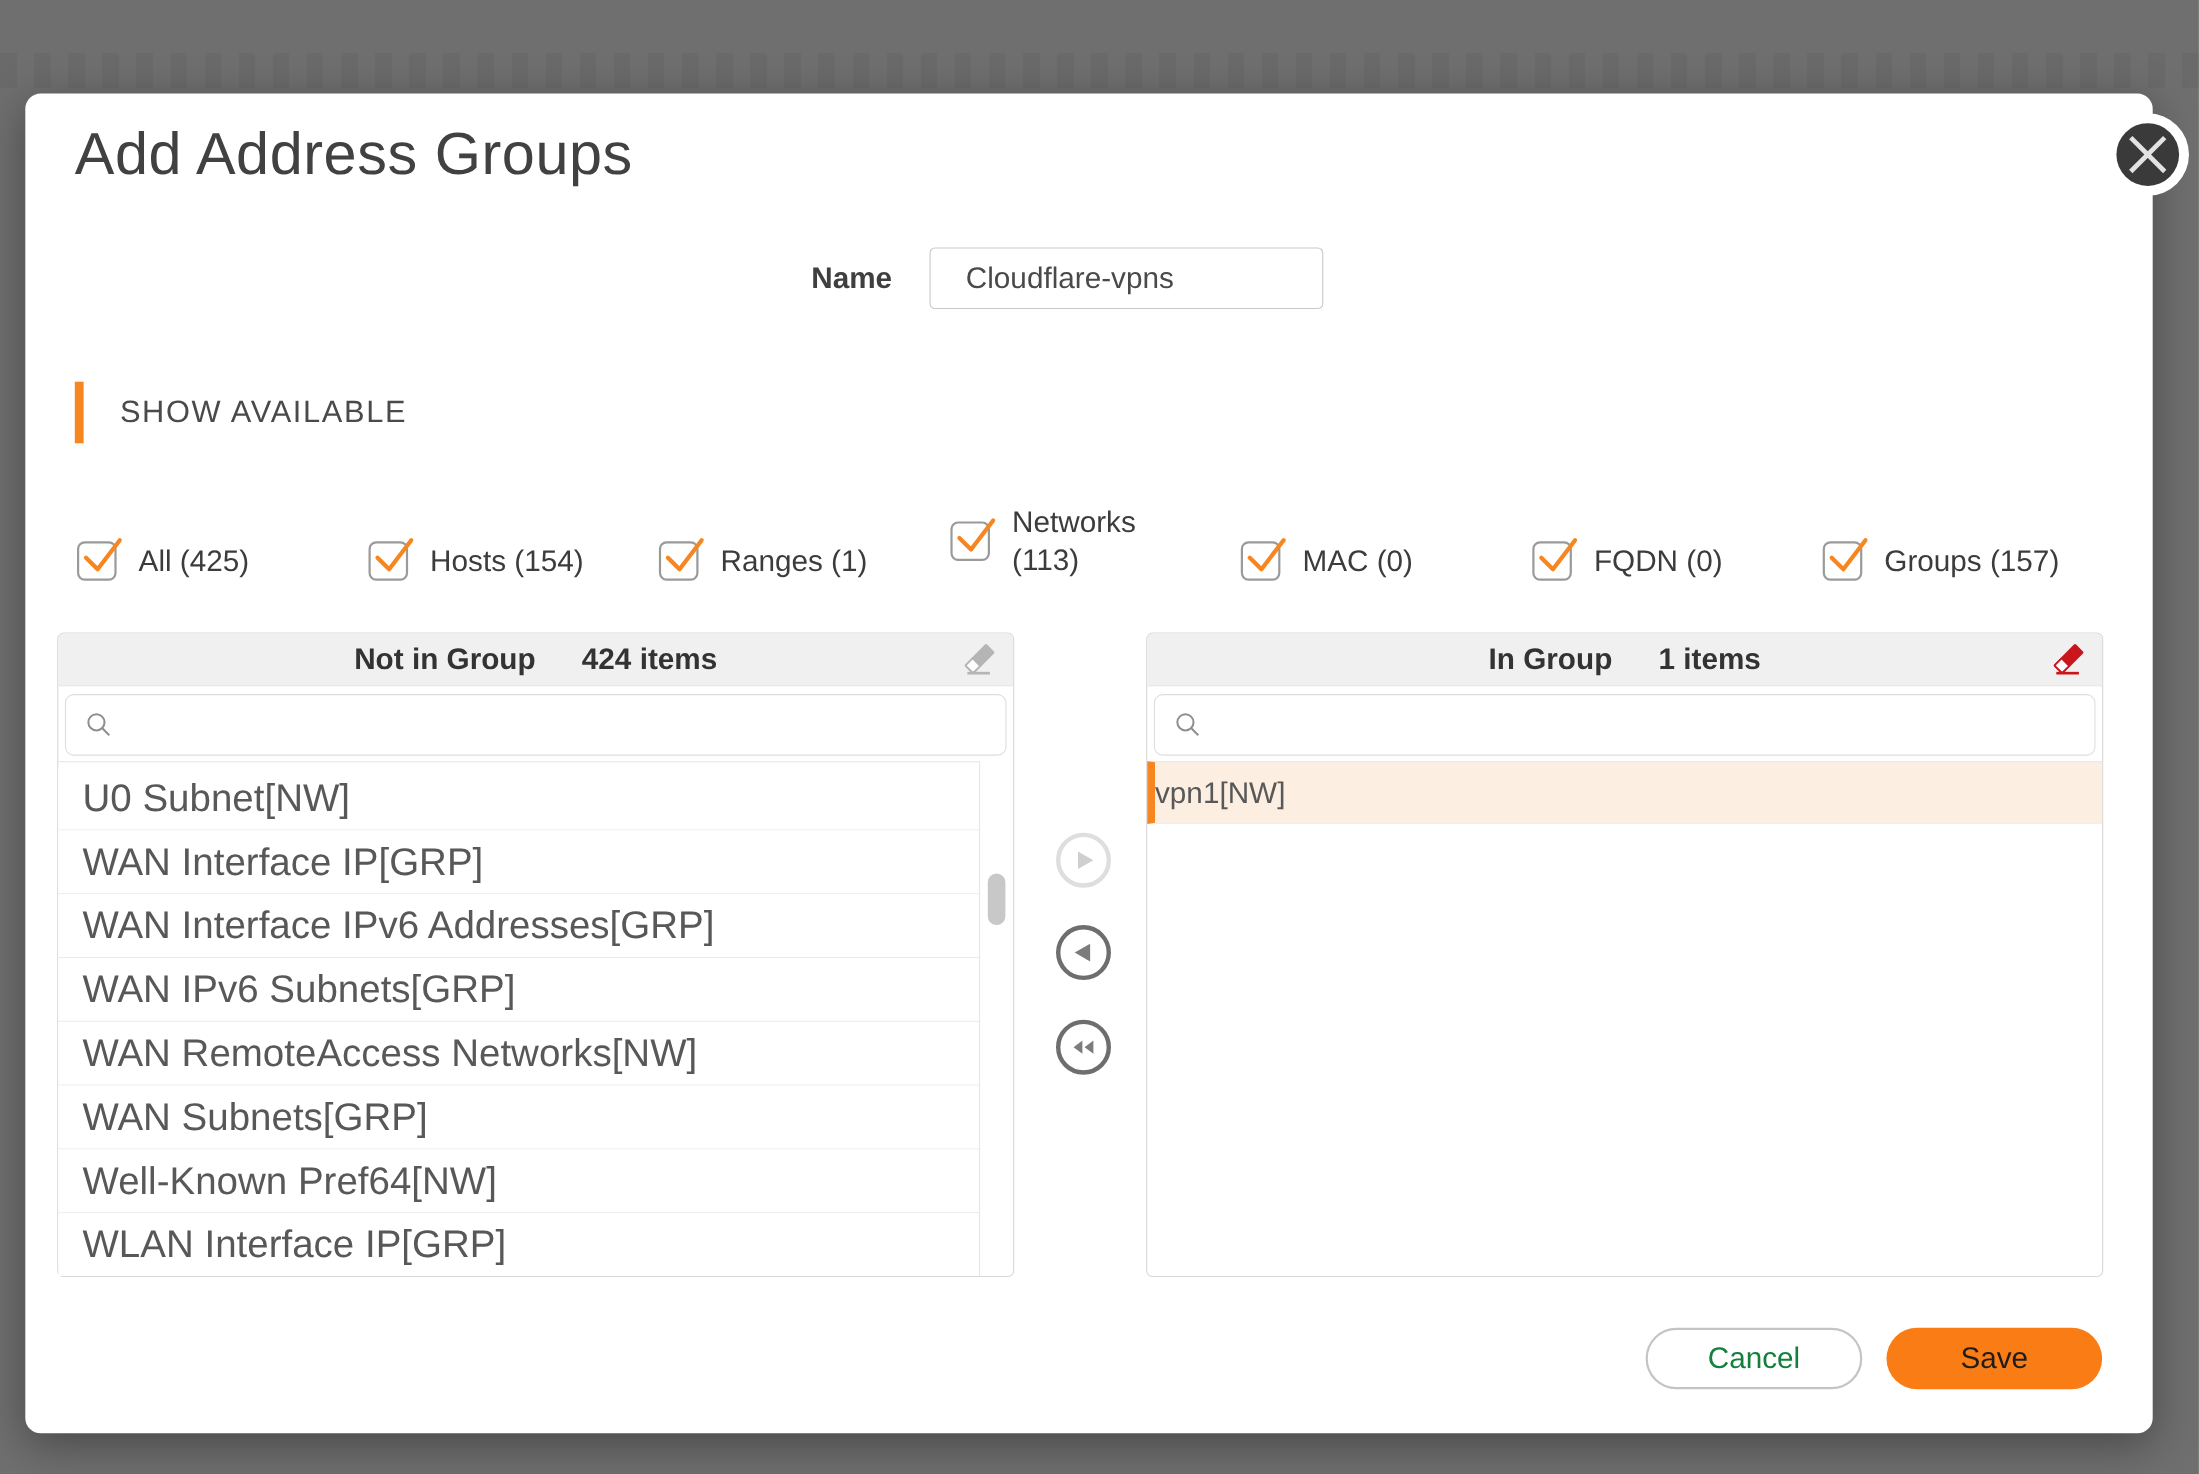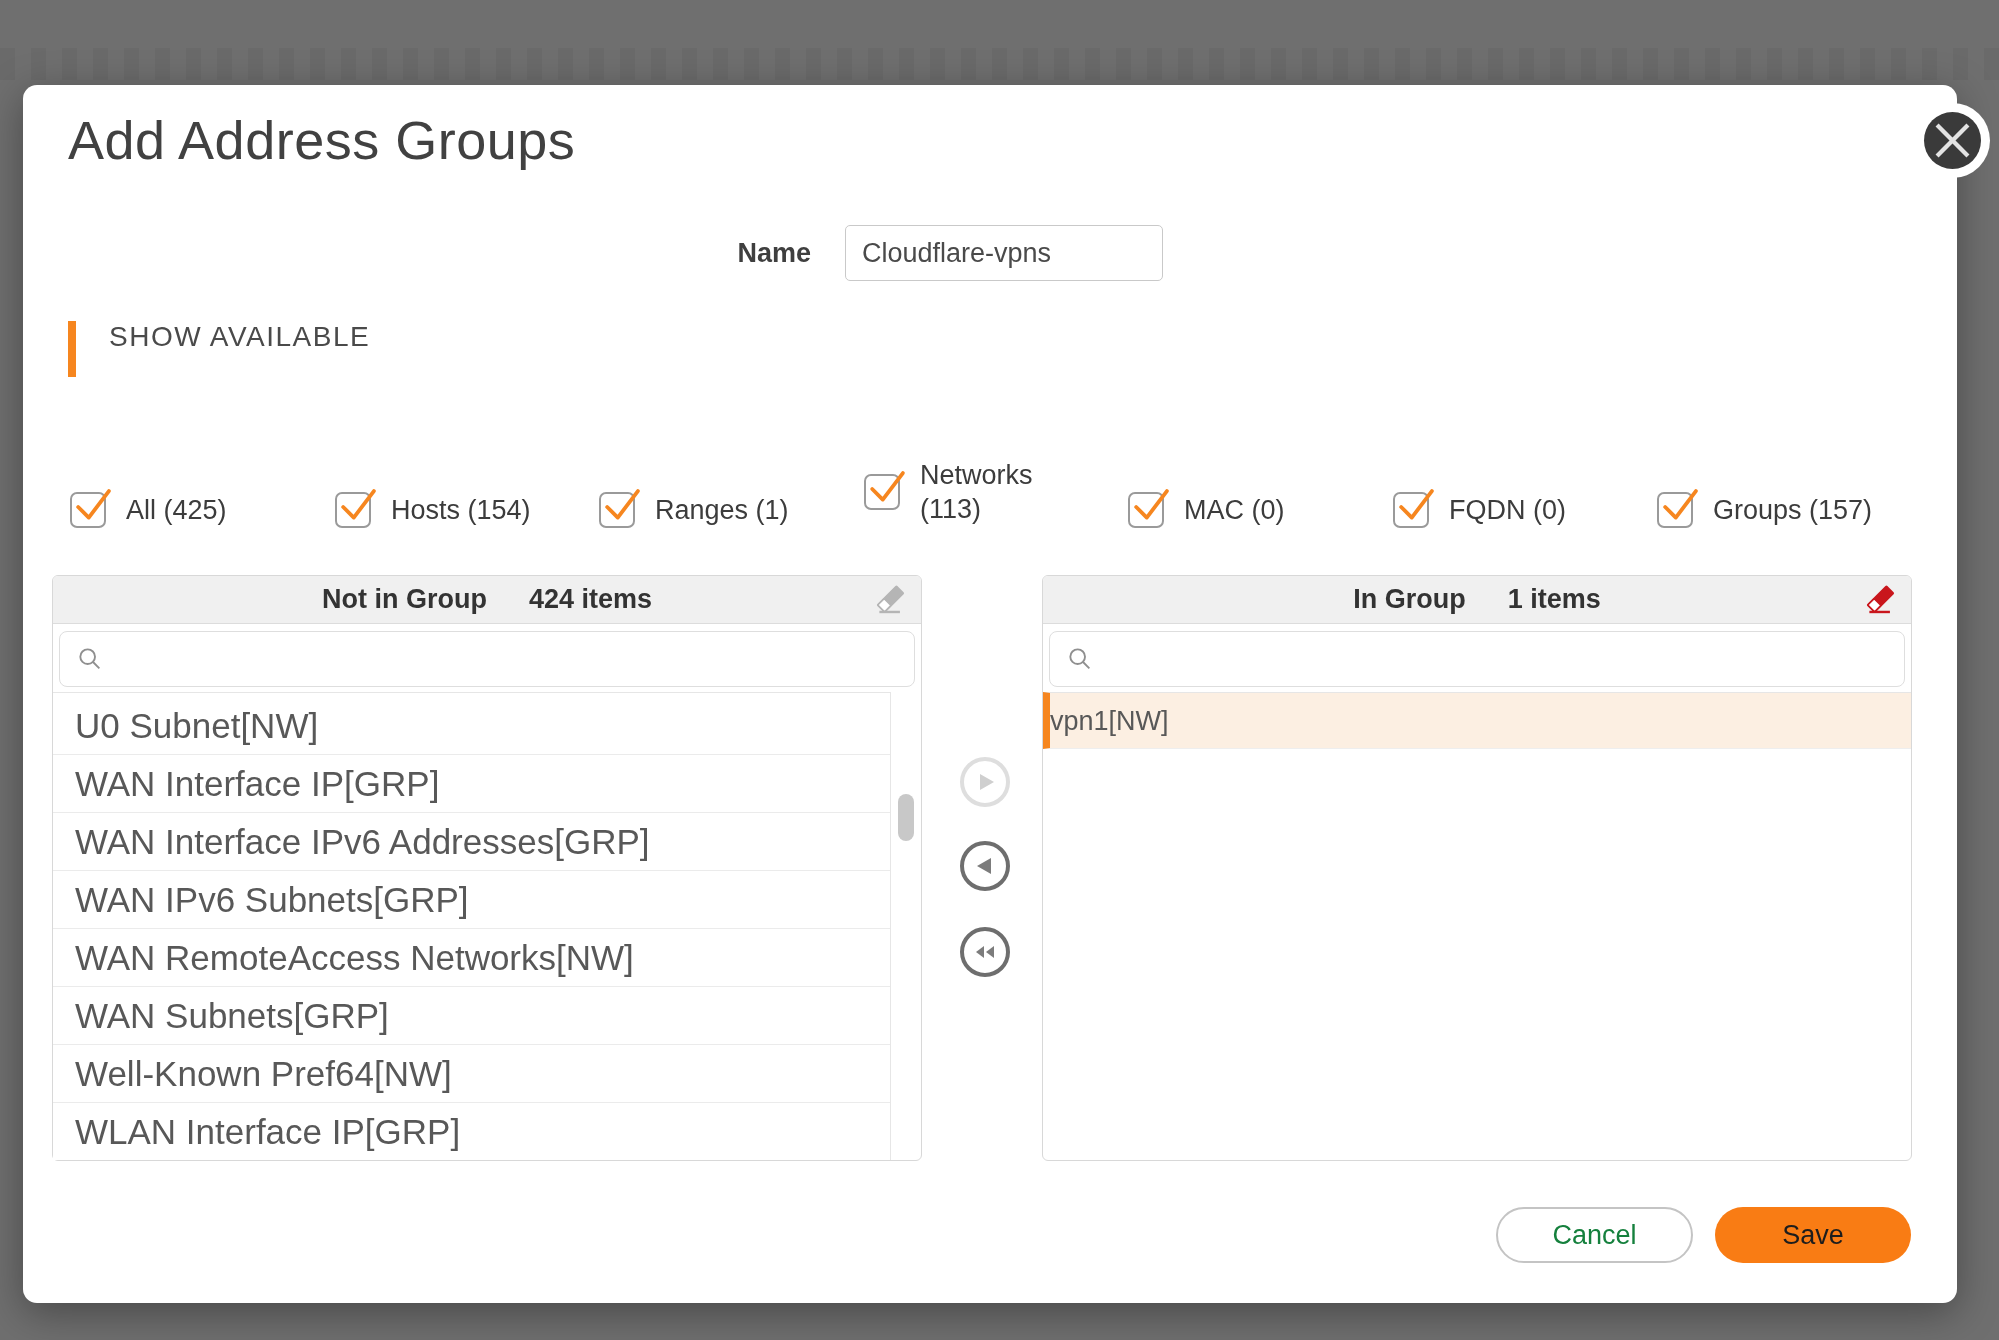--- a/index.html
+++ b/index.html
@@ -15,26 +15,26 @@
 
   .dialog-title { position:absolute; left:45px; top:24px; font-size:54px;
     font-weight:500; color:#414141; letter-spacing:.5px; }
 
   .close-btn { position:absolute; left:1901px; top:27px; width:57px; height:57px;
     border-radius:50%; background:#3a3a3a; border:none; cursor:pointer;
     box-shadow:0 0 0 9px #ffffff; display:flex; align-items:center; justify-content:center; }
 
   .name-label { position:absolute; left:668px; top:153px; width:120px;
     text-align:right; font-size:27px; font-weight:700; color:#3f3f3f; }
-  .name-input { position:absolute; left:822px; top:140px; width:318px; height:56px;
+  .name-input { position:absolute; left:822px; top:140px; width:358px; height:56px;
     border:1px solid #c9c9c9; border-radius:5px; font-size:27px; color:#4a4a4a;
-    padding:0 16px; font-family:"Liberation Sans", sans-serif; outline:none; }
-
-  .section-head { position:absolute; left:45px; top:236px; display:flex;
-    }
+    padding:0 32px; font-family:"Liberation Sans", sans-serif; outline:none; }
+
+  .section-head { position:absolute; left:45px; top:262px; display:flex;
+    align-items:center; }
   .section-bar { width:8px; height:56px; background:#f6861f; margin-right:33px; }
   .section-text { font-size:28px; color:#4a4a4a; letter-spacing:1.5px; }
 
   .filter { position:absolute; top:407px; height:36px; display:flex;
     align-items:center; gap:20px; cursor:pointer; }
   .filter.wrap { top:373px; height:68px; }
   .filter.wrap .cb-label { width:120px; line-height:34px; }
   .cb { position:relative; width:36px; height:36px; flex:0 0 36px;
     border:2px solid #9a9a9a; border-radius:7px; background:#fff; }
   .cb svg { position:absolute; left:3px; top:-6px; width:36px; height:38px;

